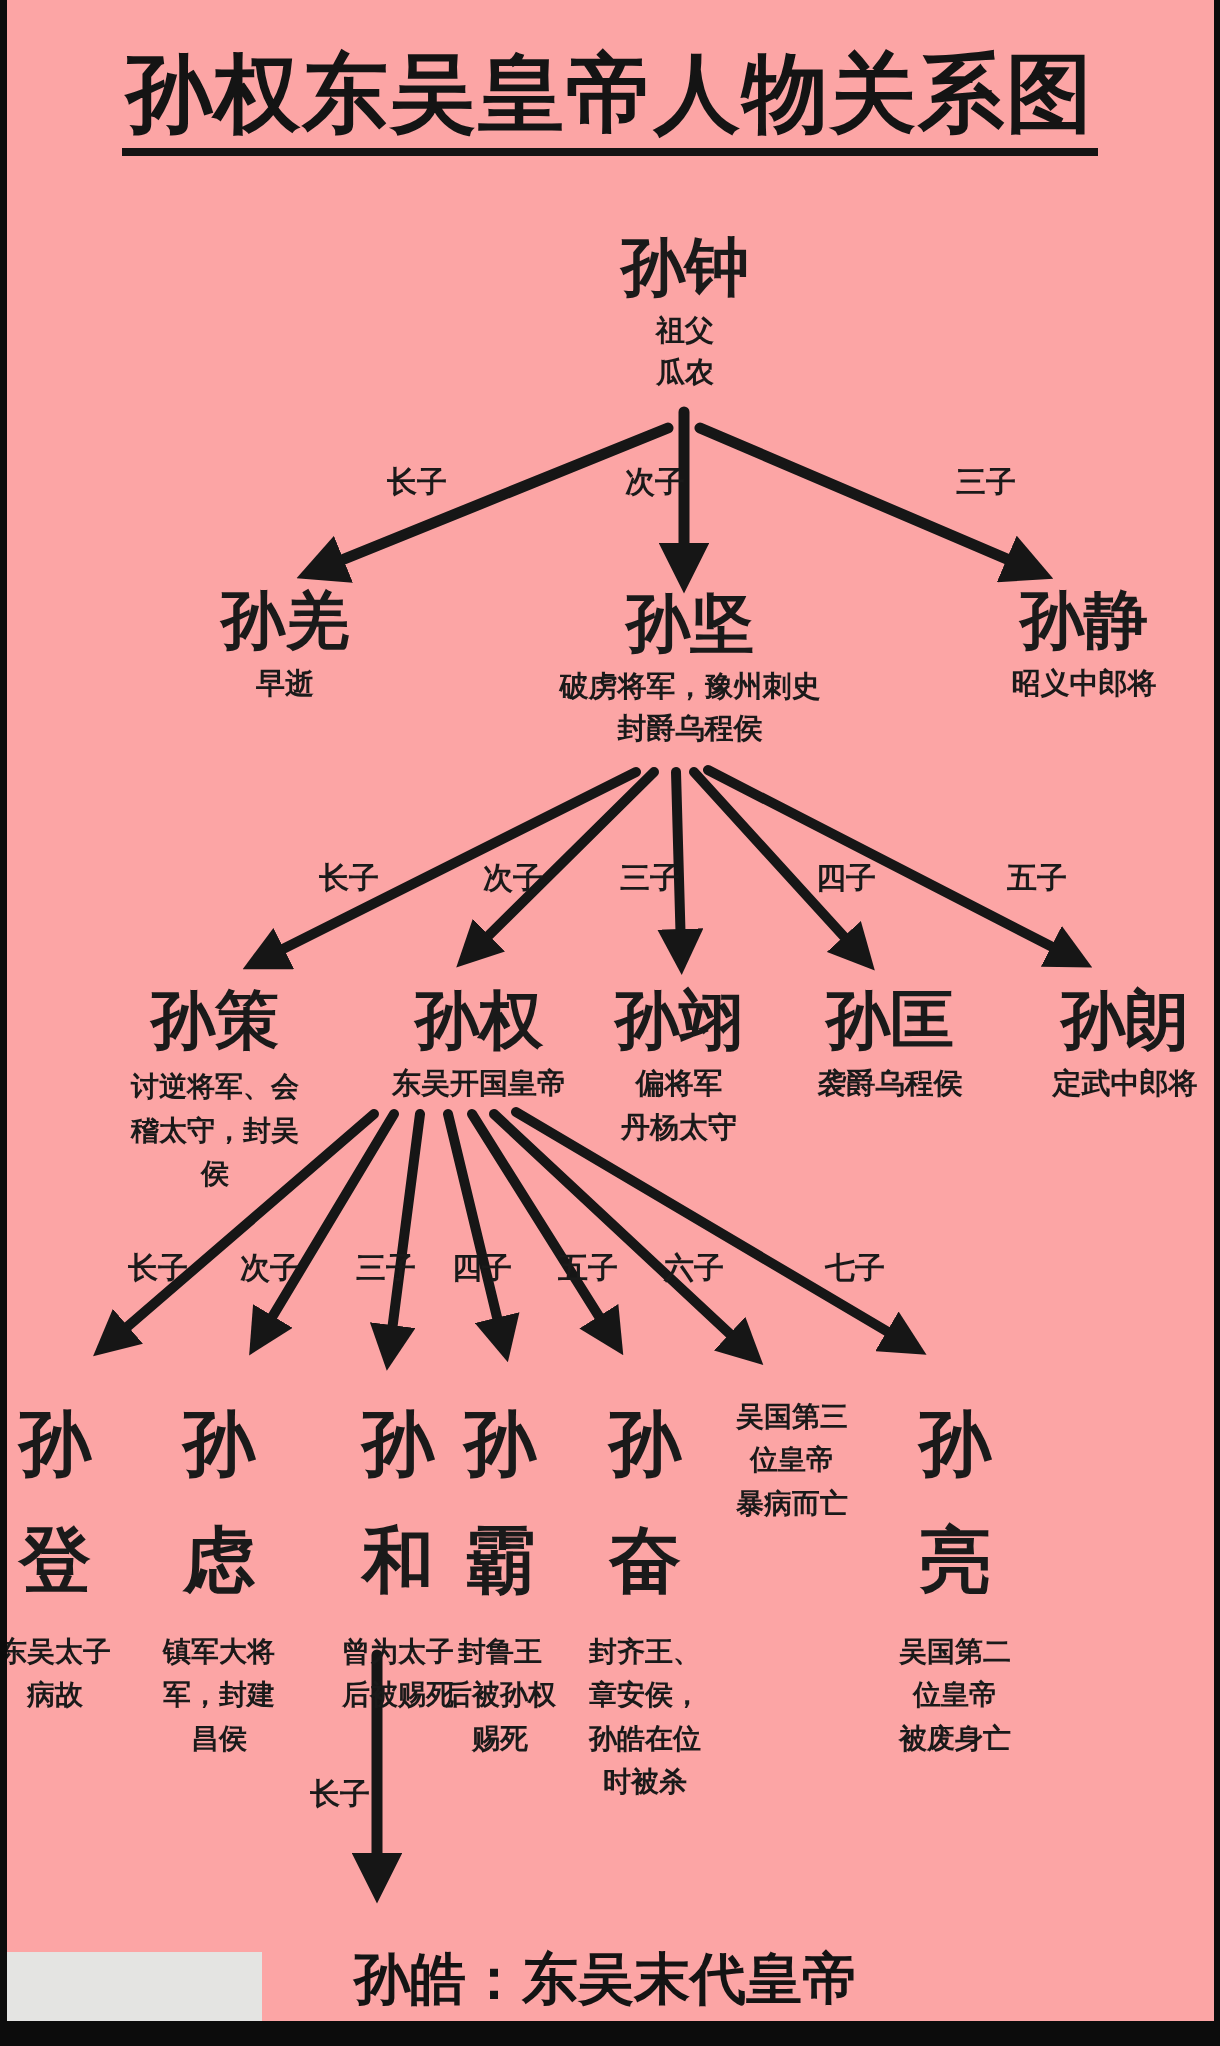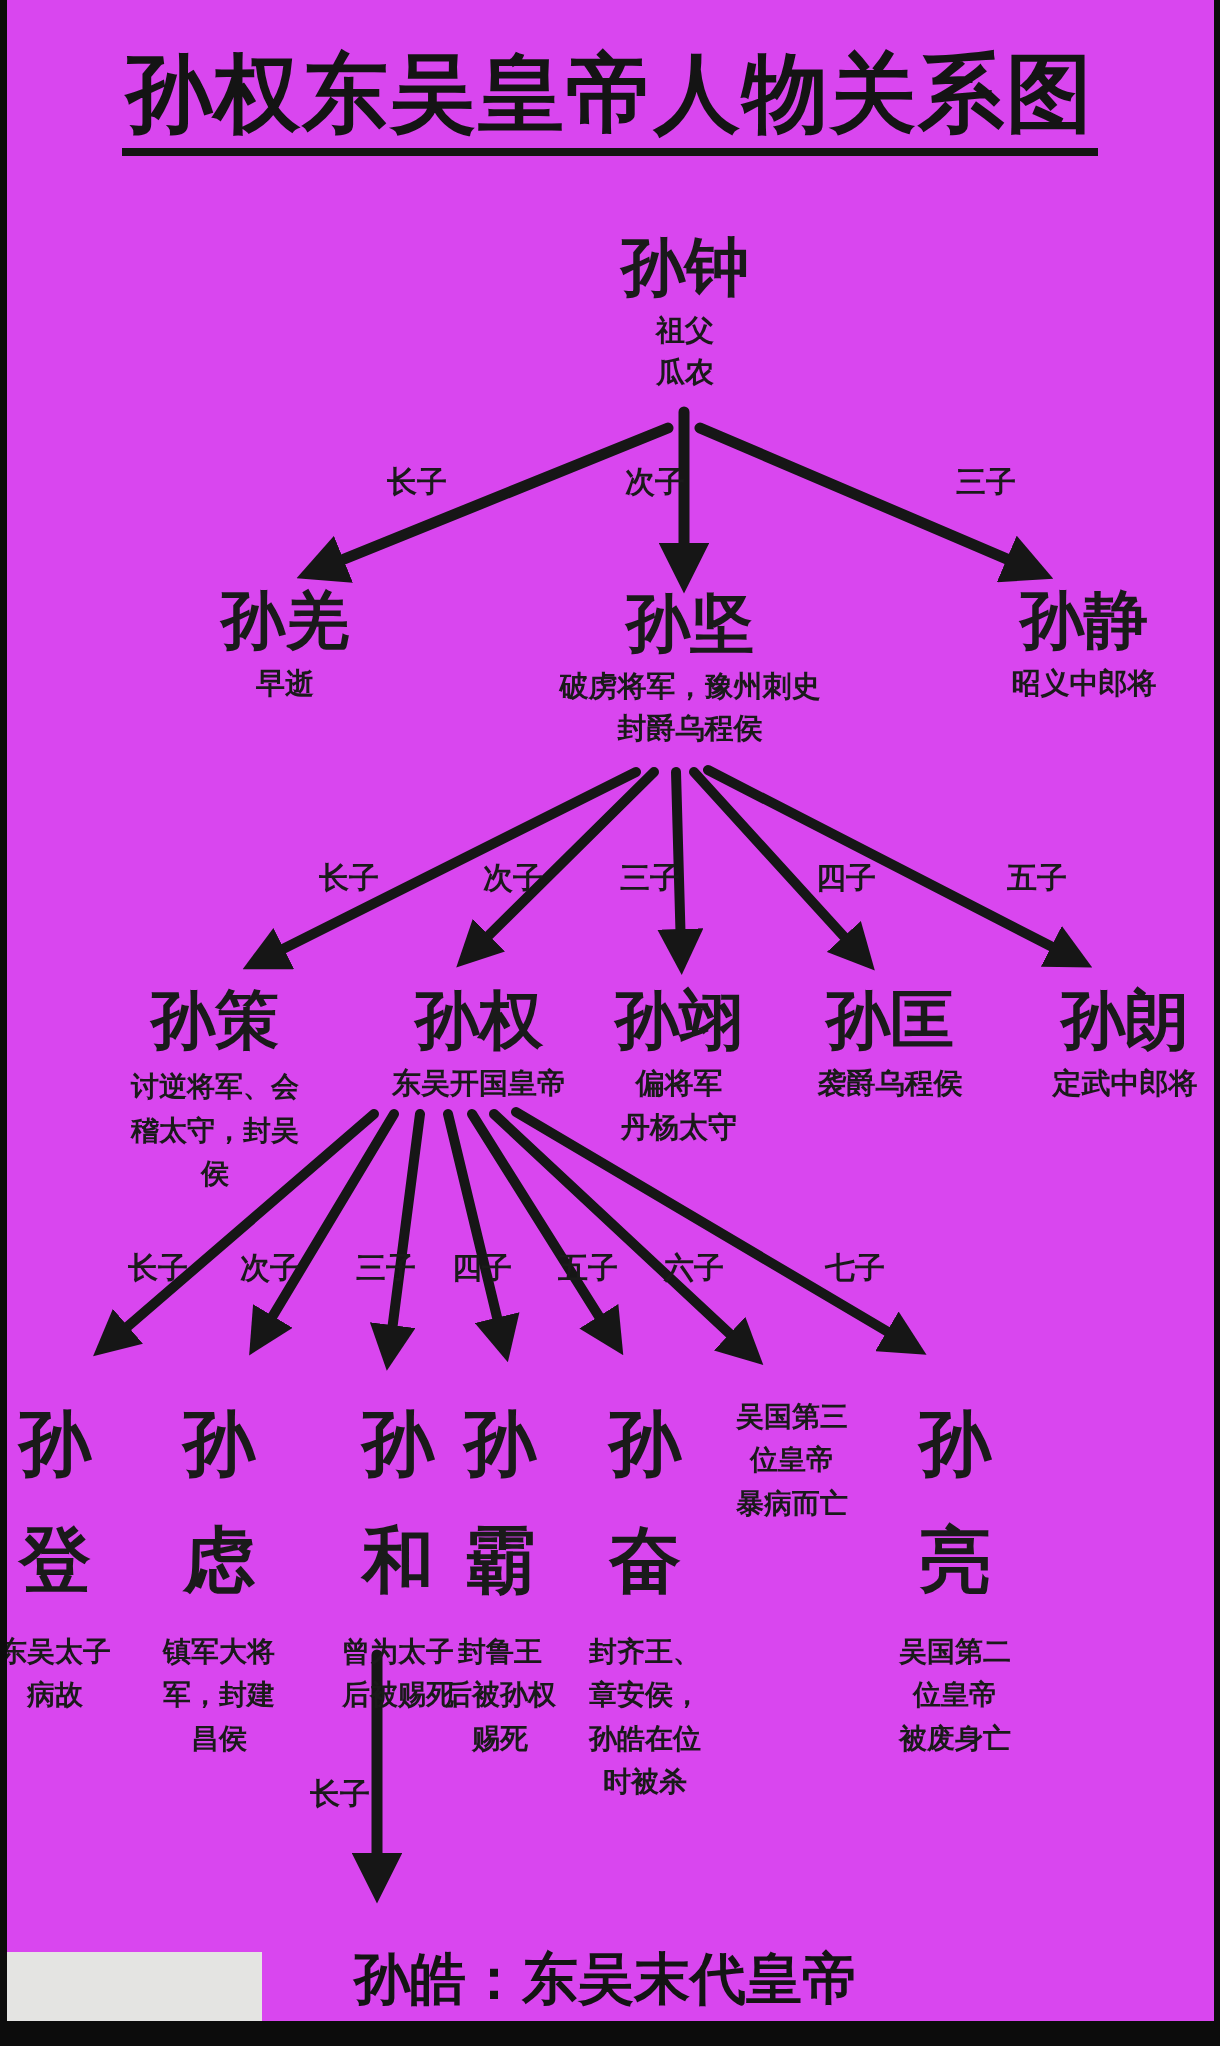--- a/index.html
+++ b/index.html
@@ -1,20 +1,20 @@
 <!DOCTYPE html>
 <html><head>
 <meta charset="utf-8">
 <style>
   html,body{margin:0;padding:0;background:#888;}
   .canvas{
     position:relative;
     width:1220px;height:2046px;
     margin:0 auto;
-    background:#d946ef;
+    background:#fca5a5;
     overflow:hidden;
     font-family:"DejaVu Sans",sans-serif;
     color:#191919;
   }
   .edge-strip{position:absolute;background:#0c0c0c;}
   .strip-left{left:0;top:0;width:7px;height:2022px;}
   .strip-right{right:0;top:0;width:6px;height:2022px;}
   .strip-bottom{left:0;bottom:0;width:1220px;height:25px;}
   .corner-artifact{position:absolute;left:0;top:1952px;width:262px;height:70px;background:#e4e4e2;}
 

